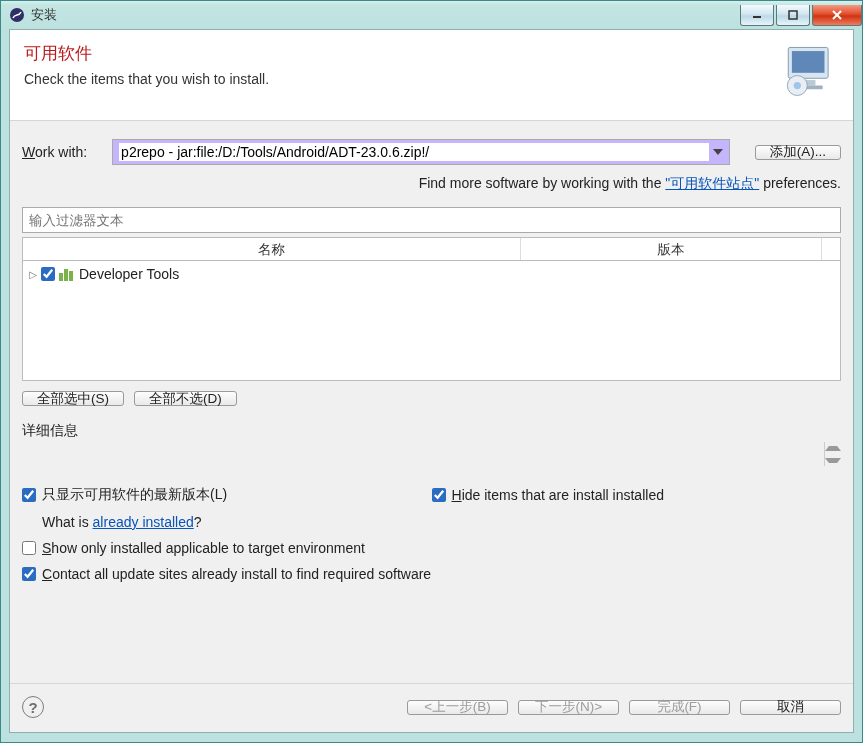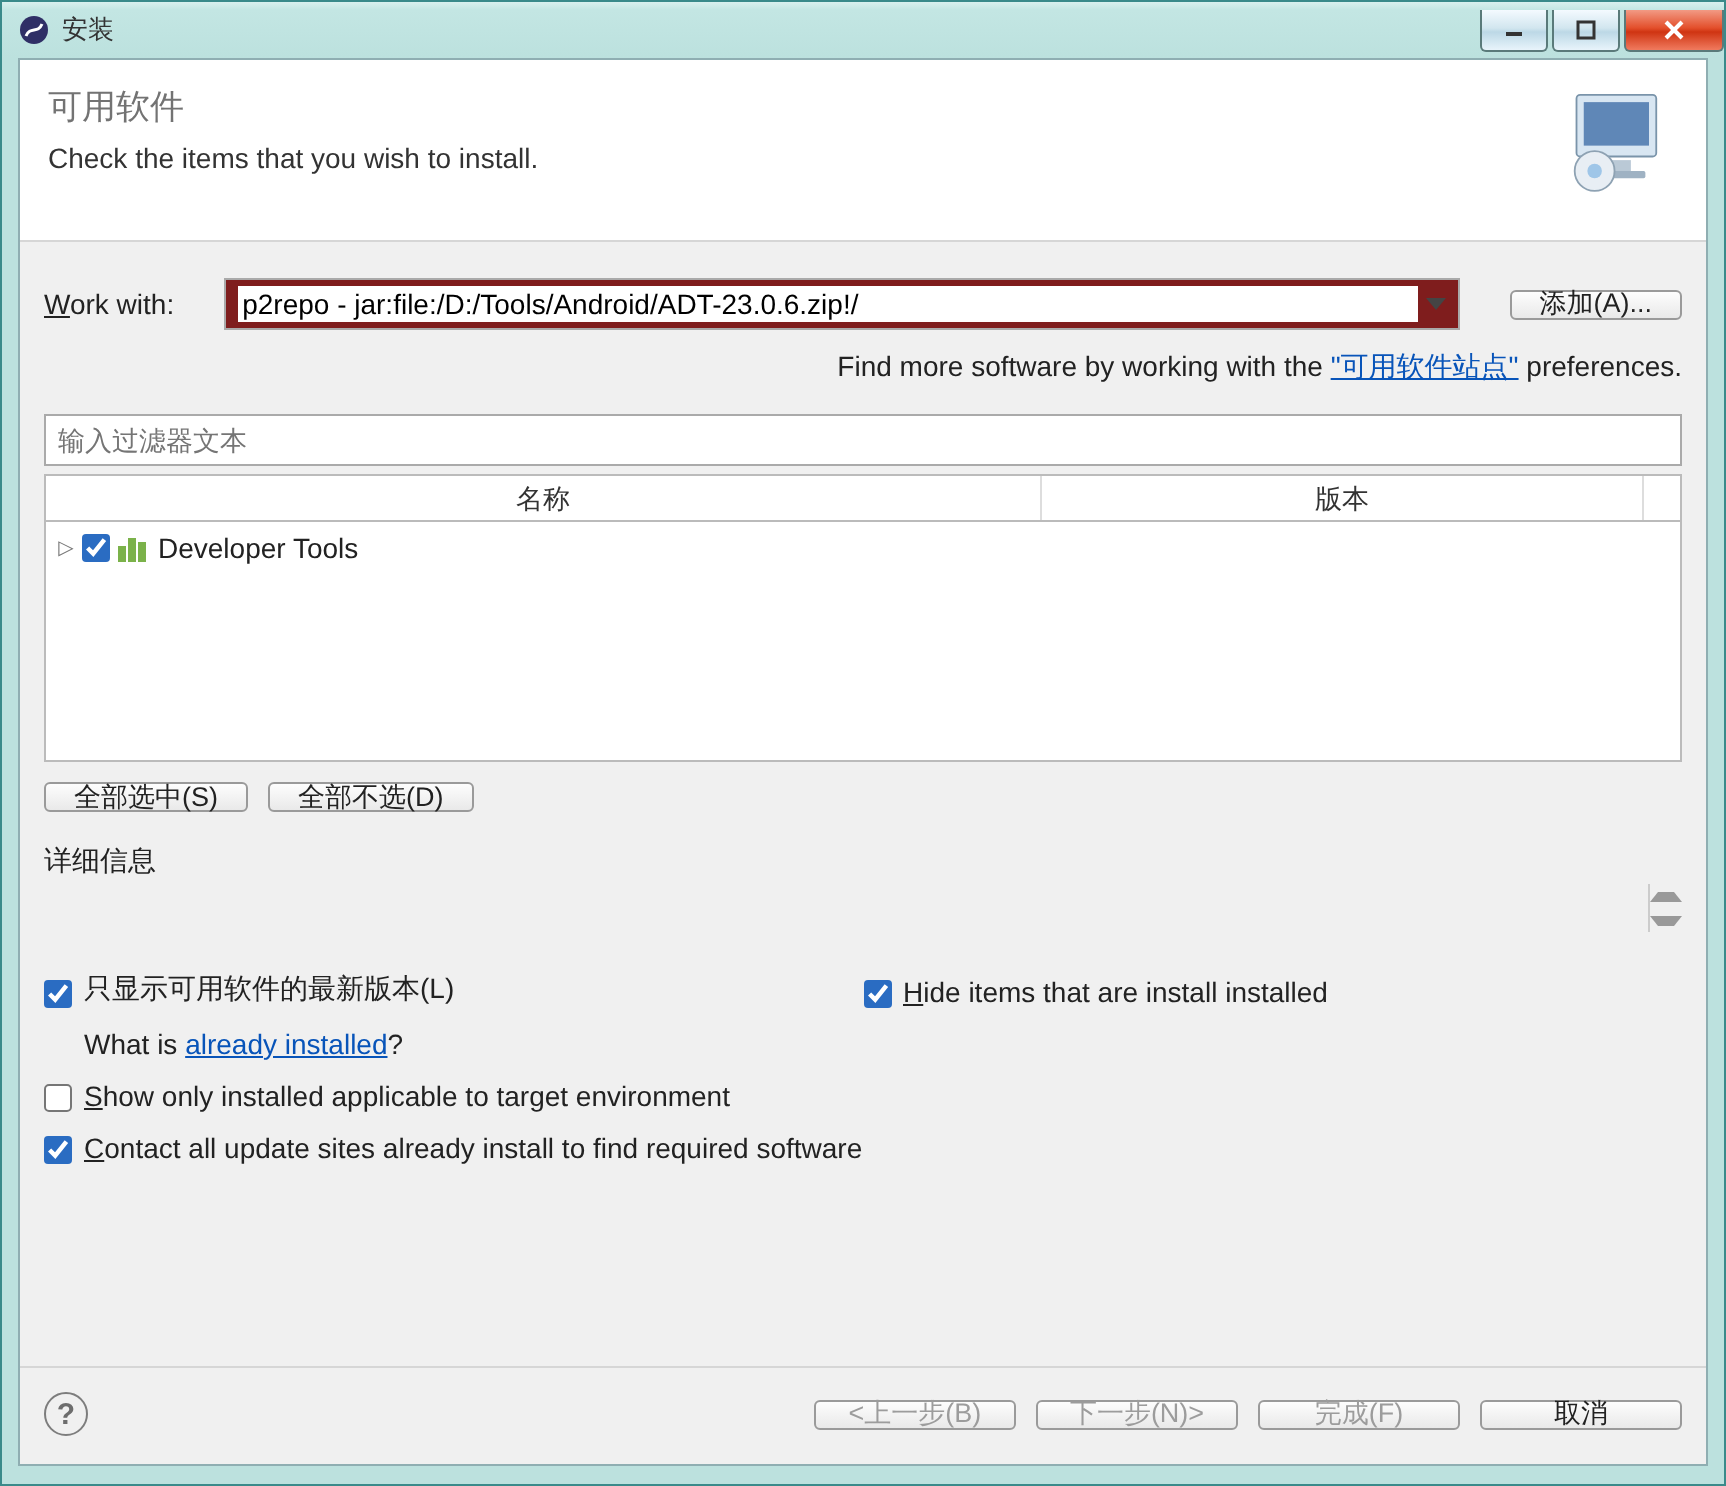--- a/index.html
+++ b/index.html
@@ -44,37 +44,37 @@
     position: relative;
   }
 
   .header-area {
     background: #fff;
     border-bottom: 1px solid #d6d6d6;
     padding: 12px 14px 20px 14px;
     display: flex; position: relative;
   }
   .header-text { flex: 1; }
-  .header-title { font-size: 17px; font-weight: 400; color: #737373; margin-bottom: 6px; }
+  .header-title { font-size: 17px; font-weight: 400; color: #b91c1c; margin-bottom: 6px; }
   .header-sub { font-size: 14px; color: #333; }
   .header-icon { width: 58px; height: 58px; margin-left: 8px; }
 
   .body-area {
     background: #f0f0f0;
     flex: 1;
     padding: 18px 12px 10px 12px;
     display: flex; flex-direction: column;
   }
 
   .row { display: flex; align-items: center; }
   .work-row { gap: 25px; }
   .work-label { font-size: 14px; color: #222; }
   .underline-key { text-decoration: underline; }
   .combo {
-    flex: 1; height: 26px; background: #7f1d1d; border: 1px solid #aaa;
+    flex: 1; height: 26px; background: #c4b5fd; border: 1px solid #aaa;
     display: flex; align-items: center; padding: 0 6px;
   }
   .combo input { border: none; outline: none; width: 100%; font-size: 14px; font-family: inherit; }
   .combo .caret { width: 0; height: 0; border-left: 5px solid transparent; border-right: 5px solid transparent; border-top: 6px solid #444; margin-left: 4px; }
 
   .btn {
     height: 15px; padding: 0 14px; font-size: 13.5px;
     background: linear-gradient(#fdfdfd, #e9e9e9);
     border: 1px solid #9a9a9a; border-radius: 3px;
     display: inline-flex; align-items: center; justify-content: center;
@@ -121,21 +121,21 @@
   .details-box .spin {
     position: absolute; right: 0; top: 0; width: 17px; height: 24px;
     display: flex; flex-direction: column; border-left: 1px solid #ccc;
   }
   .details-box .spin div { flex: 1; display: flex; align-items: center; justify-content: center; }
   .details-box .spin .ar { width: 0; height: 0; border-left: 4px solid transparent; border-right: 4px solid transparent; }
   .details-box .spin .up .ar { border-bottom: 5px solid #999; }
   .details-box .spin .dn .ar { border-top: 5px solid #999; }
 
   .opts { margin-top: 20px; display: grid; grid-template-columns: 1fr 1fr; row-gap: 10px; }
-  .opt { display: flex; align-items: flex-end; font-size: 14px; }
+  .opt { display: flex; align-items: center; font-size: 14px; }
   .opt input { width: 14px; height: 14px; margin: 0 6px 0 0; }
   .opt a { color: #0854b9; text-decoration: underline; }
   .opt.full { grid-column: 1 / -1; }
   .opt.noinput { padding-left: 20px; }
 
   .footer {
     border-top: 1px solid #d6d6d6;
     background: #f0f0f0;
     padding: 12px 12px 14px 12px;
     display: flex; align-items: center;

